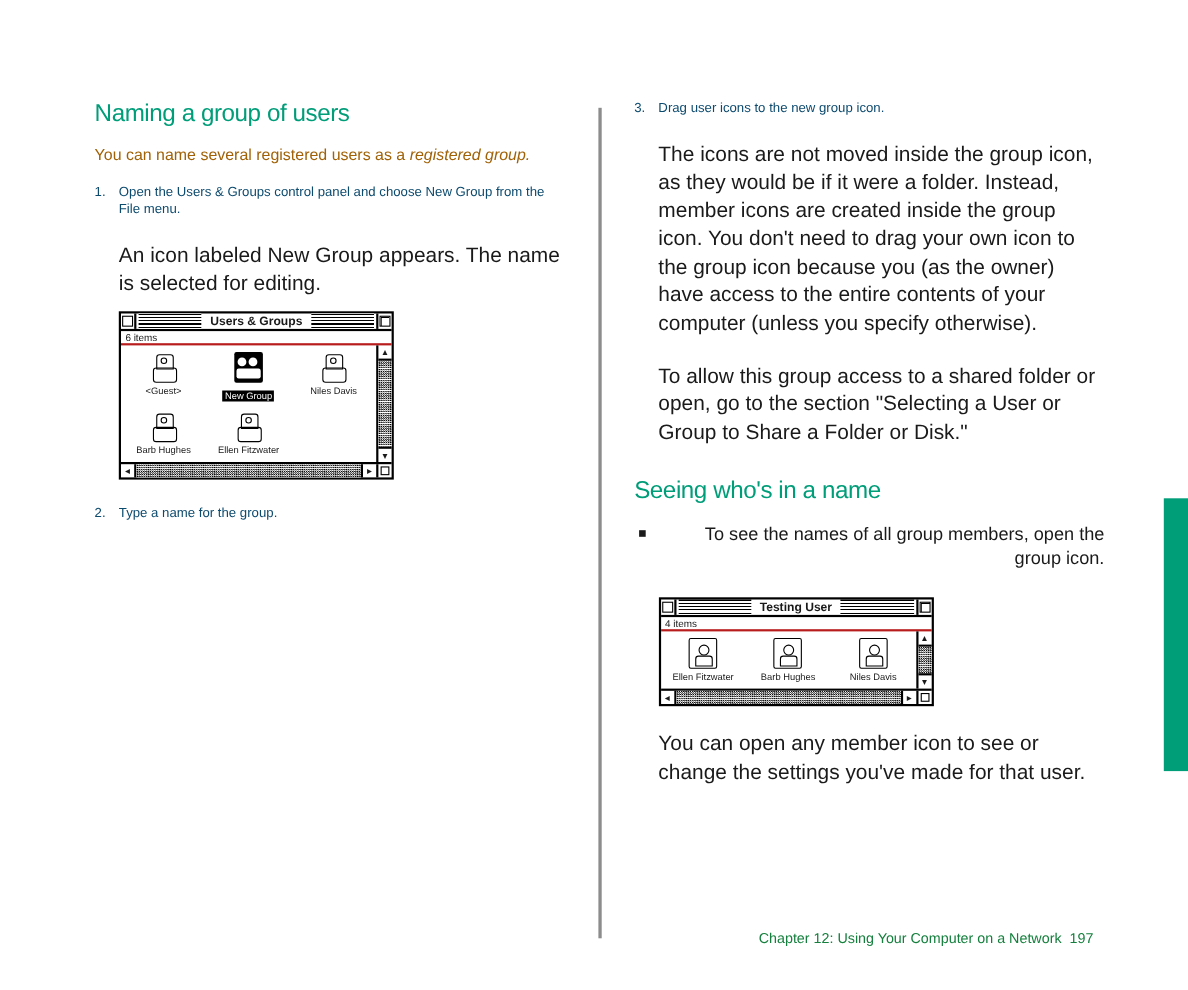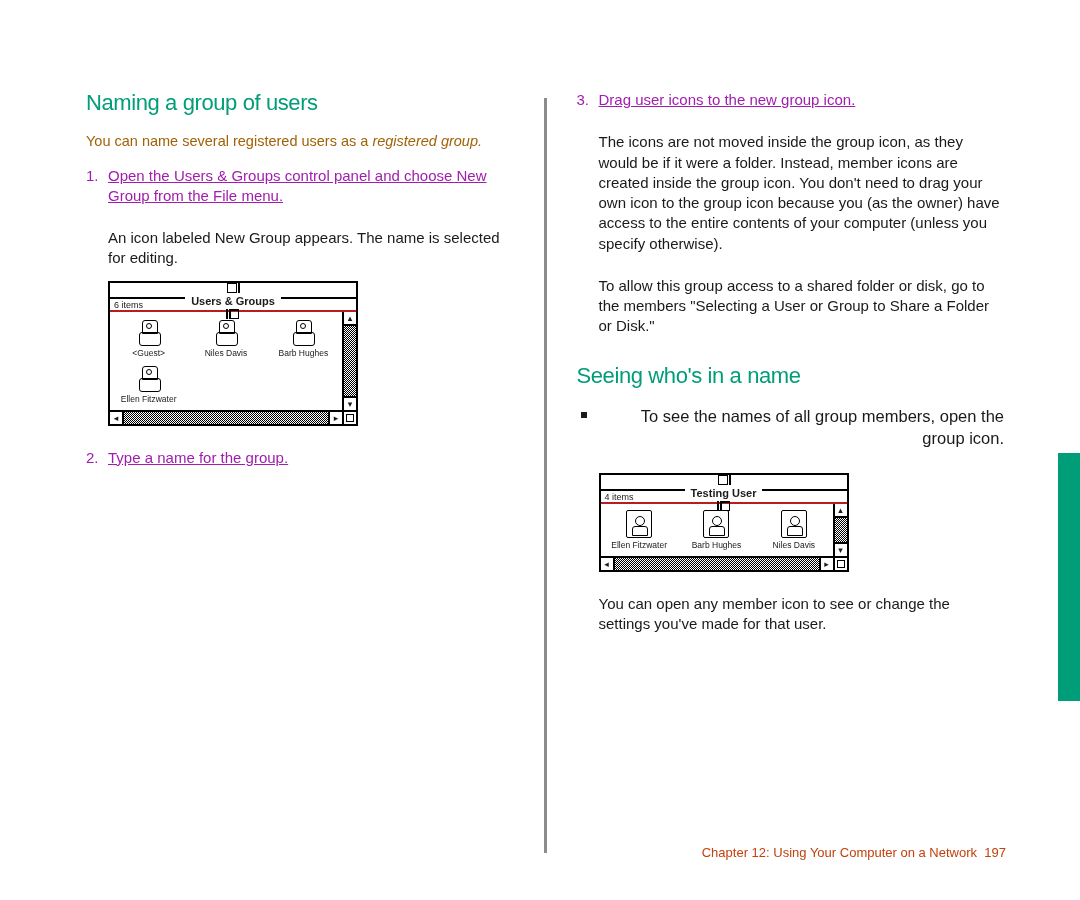--- a/index.html
+++ b/index.html
@@ -48,33 +48,32 @@
   ol {
     list-style: none;
     counter-reset: step;
     padding-left: 0;
   }
   ol > li {
     counter-increment: step;
     margin-bottom: 12px;
     padding-left: 22px;
     position: relative;
-    font-size: 15px;
+    font-size: 12px;
     line-height: 1.35;
-    color: #a21caf;
-    text-decoration: underline;
+    color: #0c4a6e;
   }
   ol > li::before {
     content: counter(step) ".";
     position: absolute;
     left: 0;
     top: 0;
   }
   .sub {
-    font-size: 15px;
+    font-size: 19px;
     padding-left: 22px;
     line-height: 1.35;
     margin-bottom: 12px;
     margin-top:22px;
   }
   .bullet-item {
     position: relative;
     padding-left: 22px;
     font-size: 16.5px;
     line-height: 1.35;
@@ -97,21 +96,20 @@
     border: 2px solid #000;
     background: #fff;
     display: inline-block;
   }
   .win-title {
     display: flex;
     align-items: center;
     border-bottom: 2px solid #000;
     height: 16px;
     position: relative;
-    flex-direction: column;
   }
   .win-title .close {
     width: 14px; height: 14px;
     border-right: 2px solid #000;
     display: flex; align-items: center; justify-content: center;
   }
   .win-title .close::after{
     content:"";width:8px;height:8px;border:1px solid #000;
   }
   .win-title .stripes {
@@ -221,23 +219,23 @@
   }
   .icon-cell.sel .il {
     background: #000;
     color: #fff;
     display: inline-block;
     padding: 0 2px;
   }
   .footer-line {
     position: absolute;
     bottom: 40px;
-    right: 74px;
+    right: 86px;
     font-size: 13px;
-    color: #c2410c;
+    color: #15803d;
   }
   .tab-edge {
     position: absolute;
     right: 0;
     top: 453px;
     width: 22px;
     height: 248px;
     background: #009d79;
   }
 </style>
@@ -271,20 +269,23 @@
           <span>6 items</span>
         </div>
         <div class="win-body">
           <div class="win-content">
             <div class="icon-cell">
                 <div class="ic user">
                   <span class="head"></span>
                 </div>
                 <div class="il">&lt;Guest&gt;</div>
               </div>
+            <div class="icon-cell sel"><div class="ic group">
+                  <span class="b"></span>
+                </div><div class="il">New Group</div></div>
             <div class="icon-cell">
                 <div class="ic user">
                   <span class="head"></span>
                 </div>
                 <div class="il">Niles Davis</div>
               </div>
             <div class="icon-cell">
                 <div class="ic user">
                   <span class="head"></span>
                 </div>
@@ -317,21 +318,21 @@
     </ol>
   </div>
 
   <div class="divider"></div>
 
   <div class="col col-right">
     <ol start="3" style="counter-reset: step 2">
       <li>Drag user icons to the new group icon.</li>
     </ol>
     <p class="sub">The icons are not moved inside the group icon, as they would be if it were a folder. Instead, member icons are created inside the group icon. You don't need to drag your own icon to the group icon because you (as the owner) have access to the entire contents of your computer (unless you specify otherwise).</p>
-    <p class="sub">To allow this group access to a shared folder or disk, go to the members "Selecting a User or Group to Share a Folder or Disk."</p>
+    <p class="sub">To allow this group access to a shared folder or open, go to the section "Selecting a User or Group to Share a Folder or Disk."</p>
 
     <h2 class="section-heading" style="margin-top:26px">Seeing who's in a name</h2>
 
     <div class="bullet-item">To see the names of all group members, open the group icon.</div>
 
     <div class="figure">
       <div class="win" style="width:250px">
         <div class="win-title">
           <div class="close"></div>
           <div class="stripes"></div>

